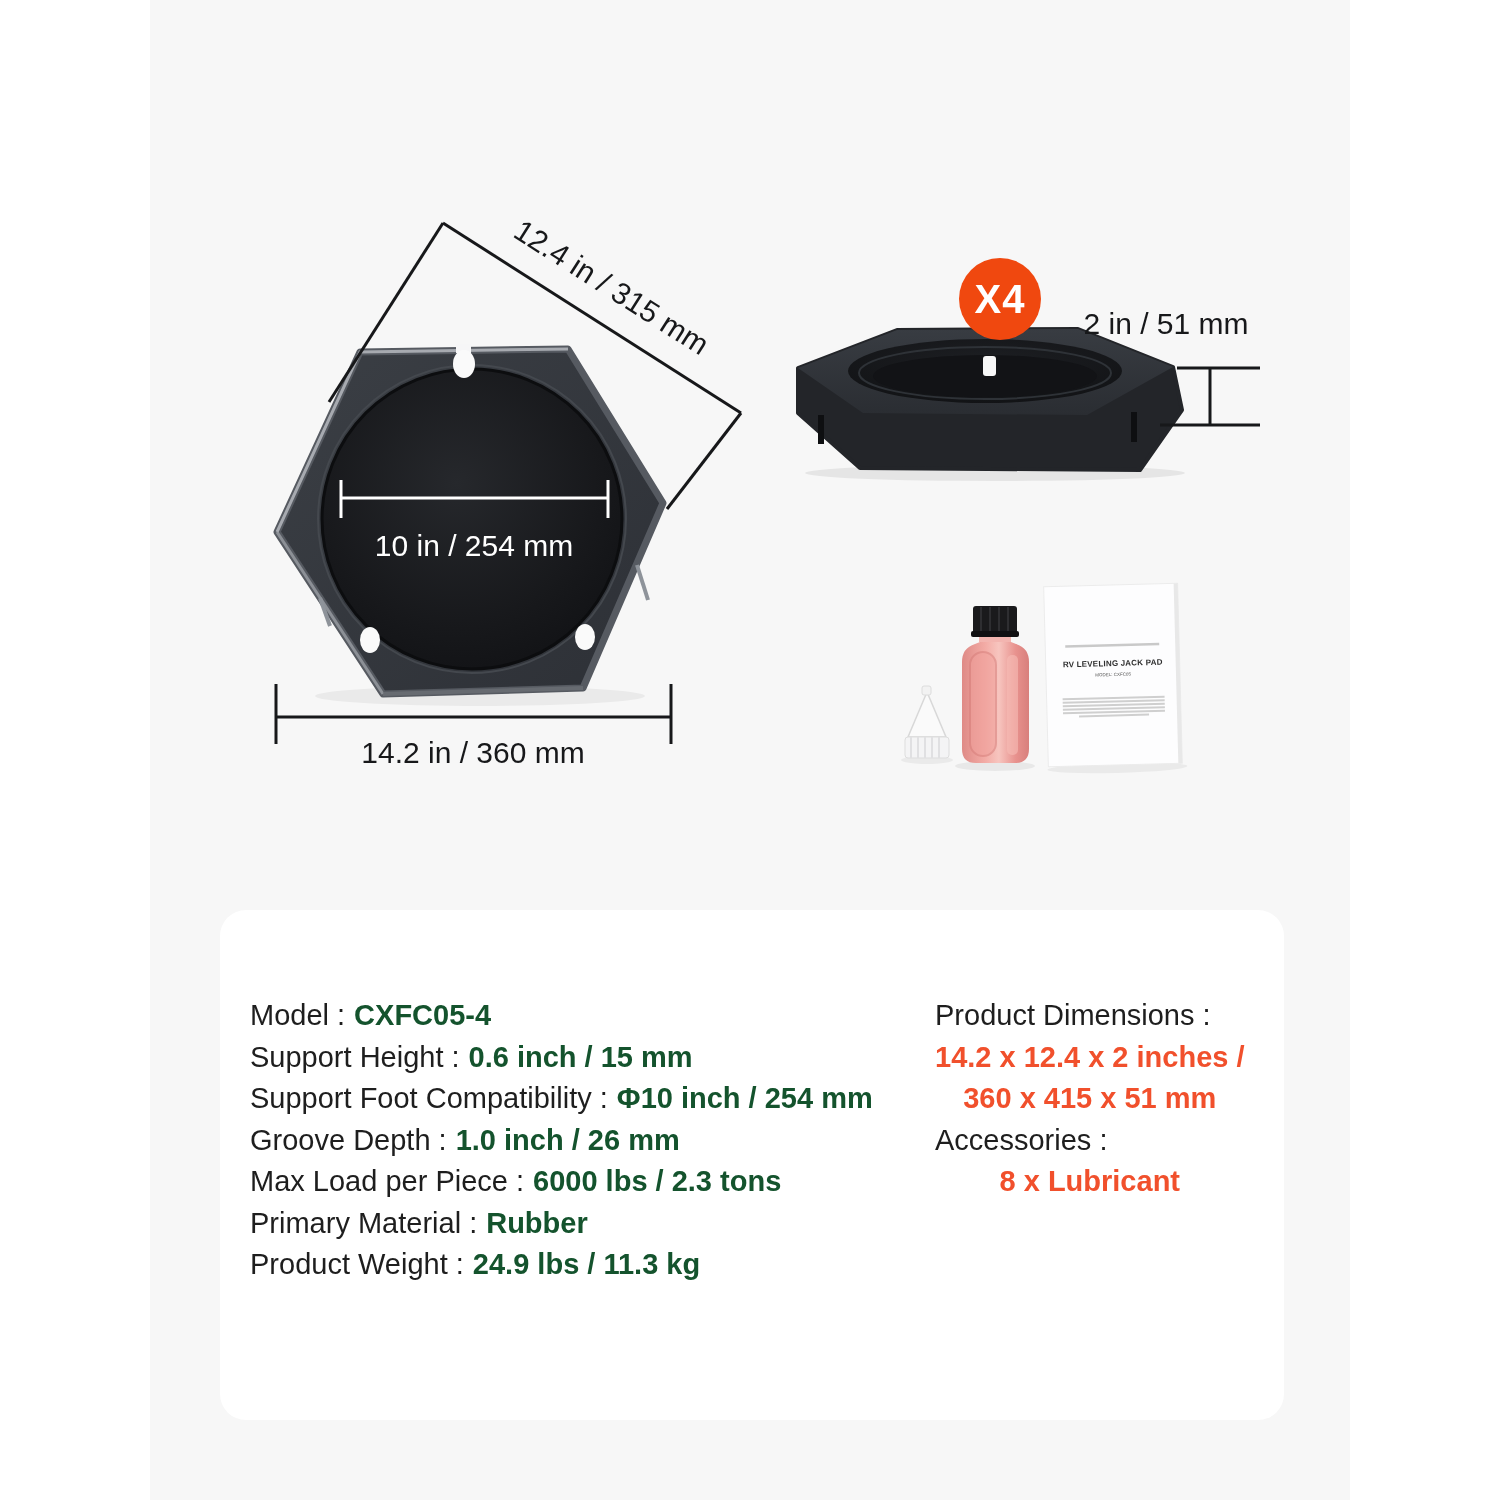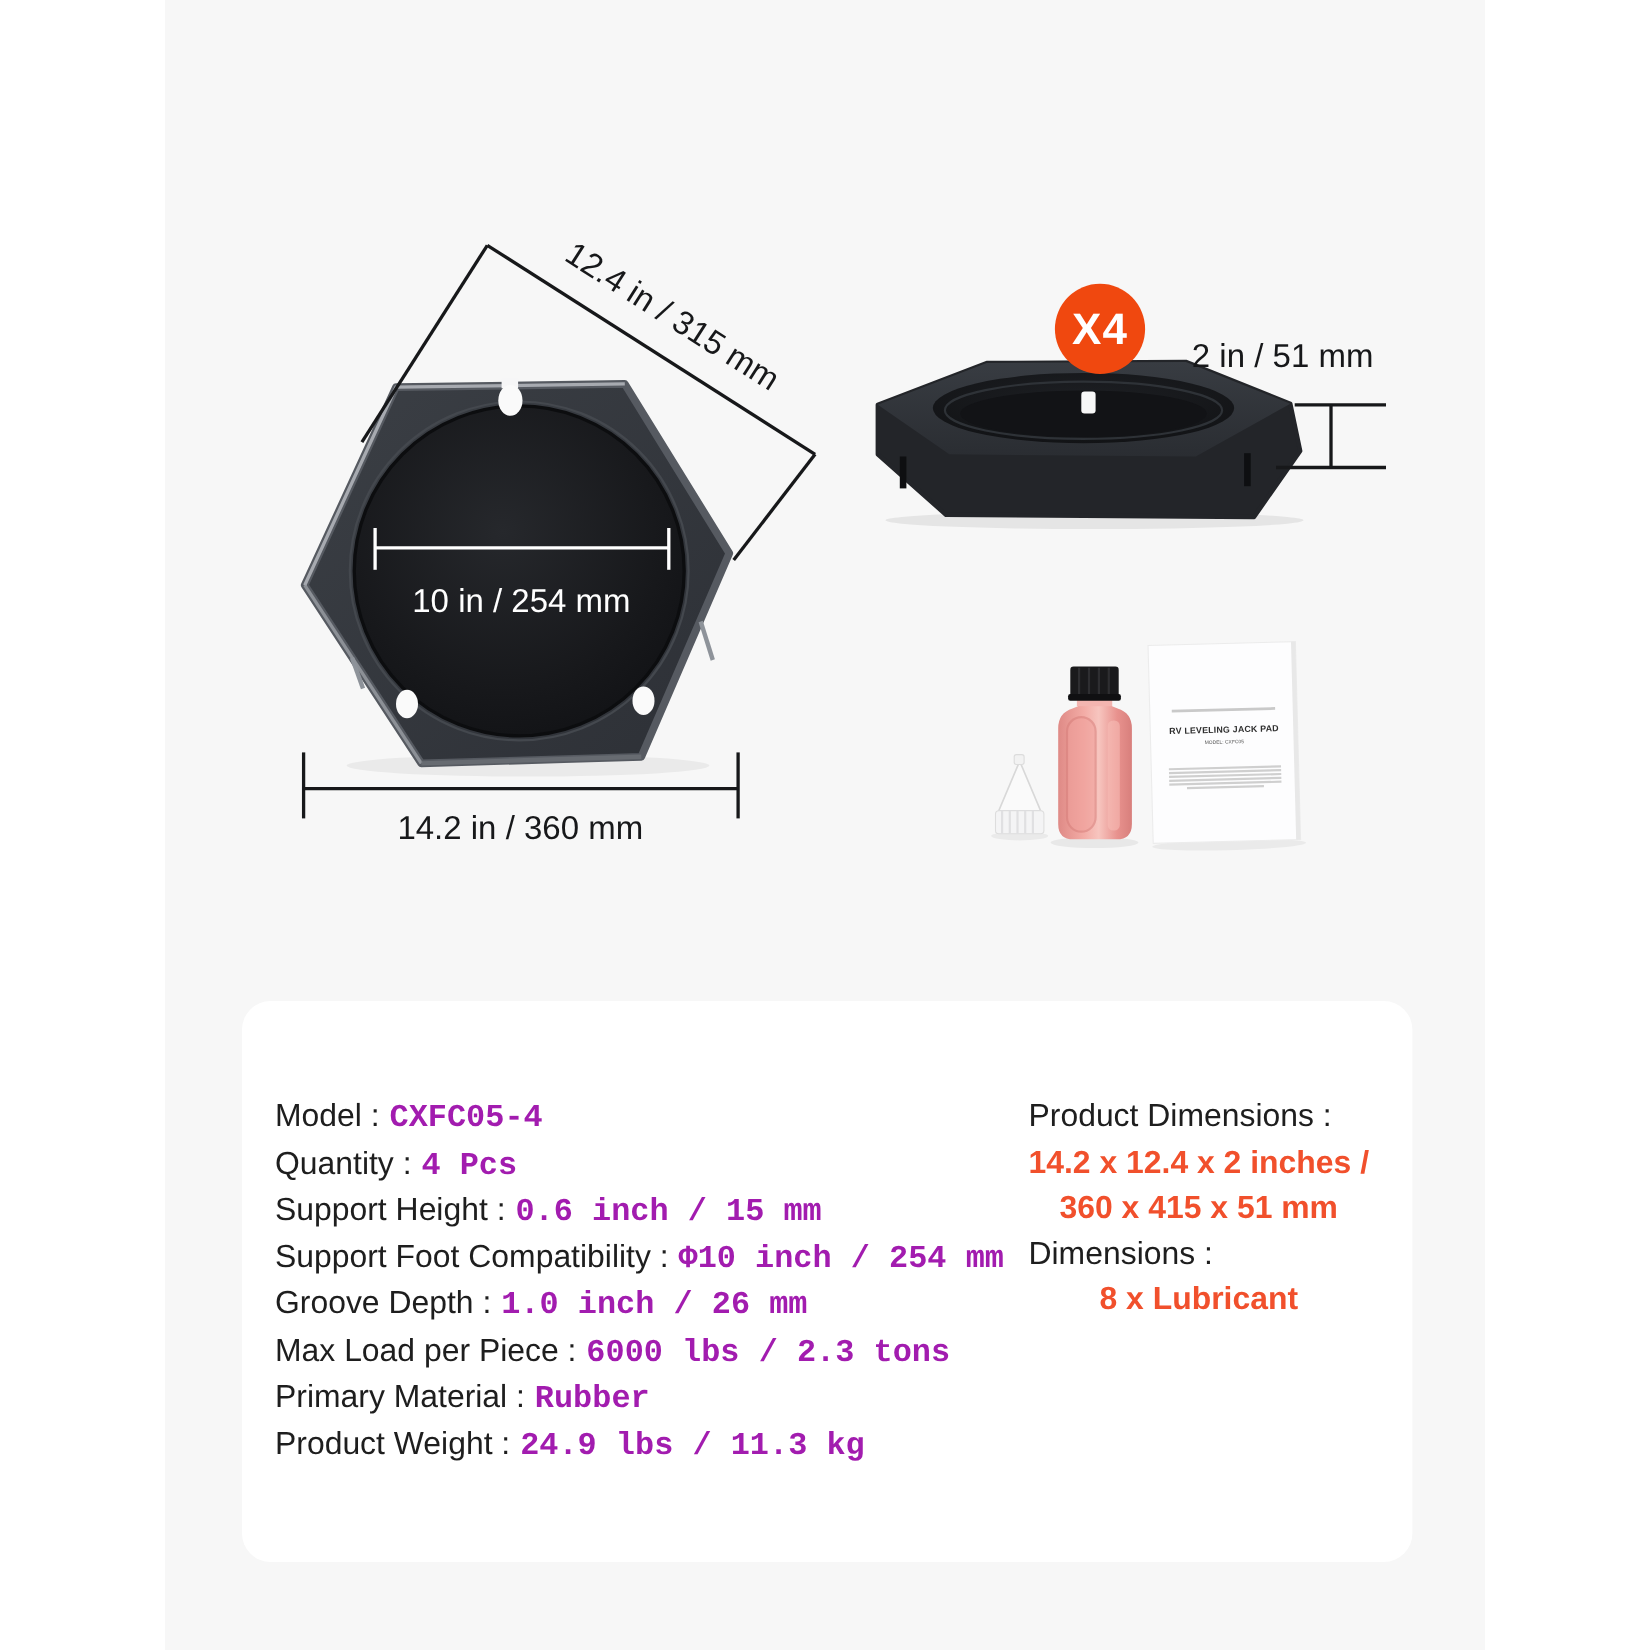--- a/index.html
+++ b/index.html
@@ -8,21 +8,21 @@
   .band{position:absolute;left:150px;top:0;width:1200px;height:1500px;background:#f7f7f7;}
   svg.scene{position:absolute;left:0;top:0;font-family:"Liberation Sans",sans-serif;}
   .dim-text{font-size:30px;fill:#17181a;}
   .dim-text-white{font-size:30px;fill:#ffffff;}
   .panel{position:absolute;left:220px;top:910px;width:1064px;height:510px;
          background:#ffffff;border-radius:26px;}
   .col{position:absolute;top:85px;}
   .col-left{left:30px;}
   .col-right{left:715px;}
   .row{font-size:29px;line-height:41.5px;color:#1e1e1e;white-space:nowrap;}
-  .val{color:#a21caf;font-weight:700;margin-left:9px;font-family:Liberation Mono, monospace;}
+  .val{color:#14532d;font-weight:700;margin-left:9px;}
   .accent{color:#f1502c;font-weight:700;text-align:center;}
   .badge-text{font-size:40px;font-weight:700;fill:#ffffff;letter-spacing:1px;}
   .manual-title{font-size:8px;font-weight:700;fill:#2e2e2e;letter-spacing:.2px;}
   .manual-model{font-size:4.5px;fill:#555555;}
 </style>
 </head>
 <body>
 
 <div class="canvas">
   <div class="band"></div>
@@ -154,23 +154,20 @@
       </g>
     </g>
   </svg>
 
   <div class="panel">
     <div class="col col-left">
       <div class="row">
         <span>Model :</span><span class="val">CXFC05-4</span>
       </div>
       <div class="row">
-        <span>Quantity :</span><span class="val">4 Pcs</span>
-      </div>
-      <div class="row">
         <span>Support Height :</span><span class="val">0.6 inch / 15 mm</span>
       </div>
       <div class="row">
         <span>Support Foot Compatibility :</span><span class="val">Φ10 inch / 254 mm</span>
       </div>
       <div class="row">
         <span>Groove Depth :</span><span class="val">1.0 inch / 26 mm</span>
       </div>
       <div class="row">
         <span>Max Load per Piece :</span><span class="val">6000 lbs / 2.3 tons</span>
@@ -179,17 +176,17 @@
         <span>Primary Material :</span><span class="val">Rubber</span>
       </div>
       <div class="row">
         <span>Product Weight :</span><span class="val">24.9 lbs / 11.3 kg</span>
       </div>
     </div>
     <div class="col col-right">
       <div class="row">Product Dimensions :</div>
       <div class="row accent">14.2 x 12.4 x 2 inches /</div>
       <div class="row accent">360 x 415 x 51 mm</div>
-      <div class="row">Dimensions :</div>
+      <div class="row">Accessories :</div>
       <div class="row accent">8 x Lubricant</div>
     </div>
   </div>
 </div>
 
 </body></html>

